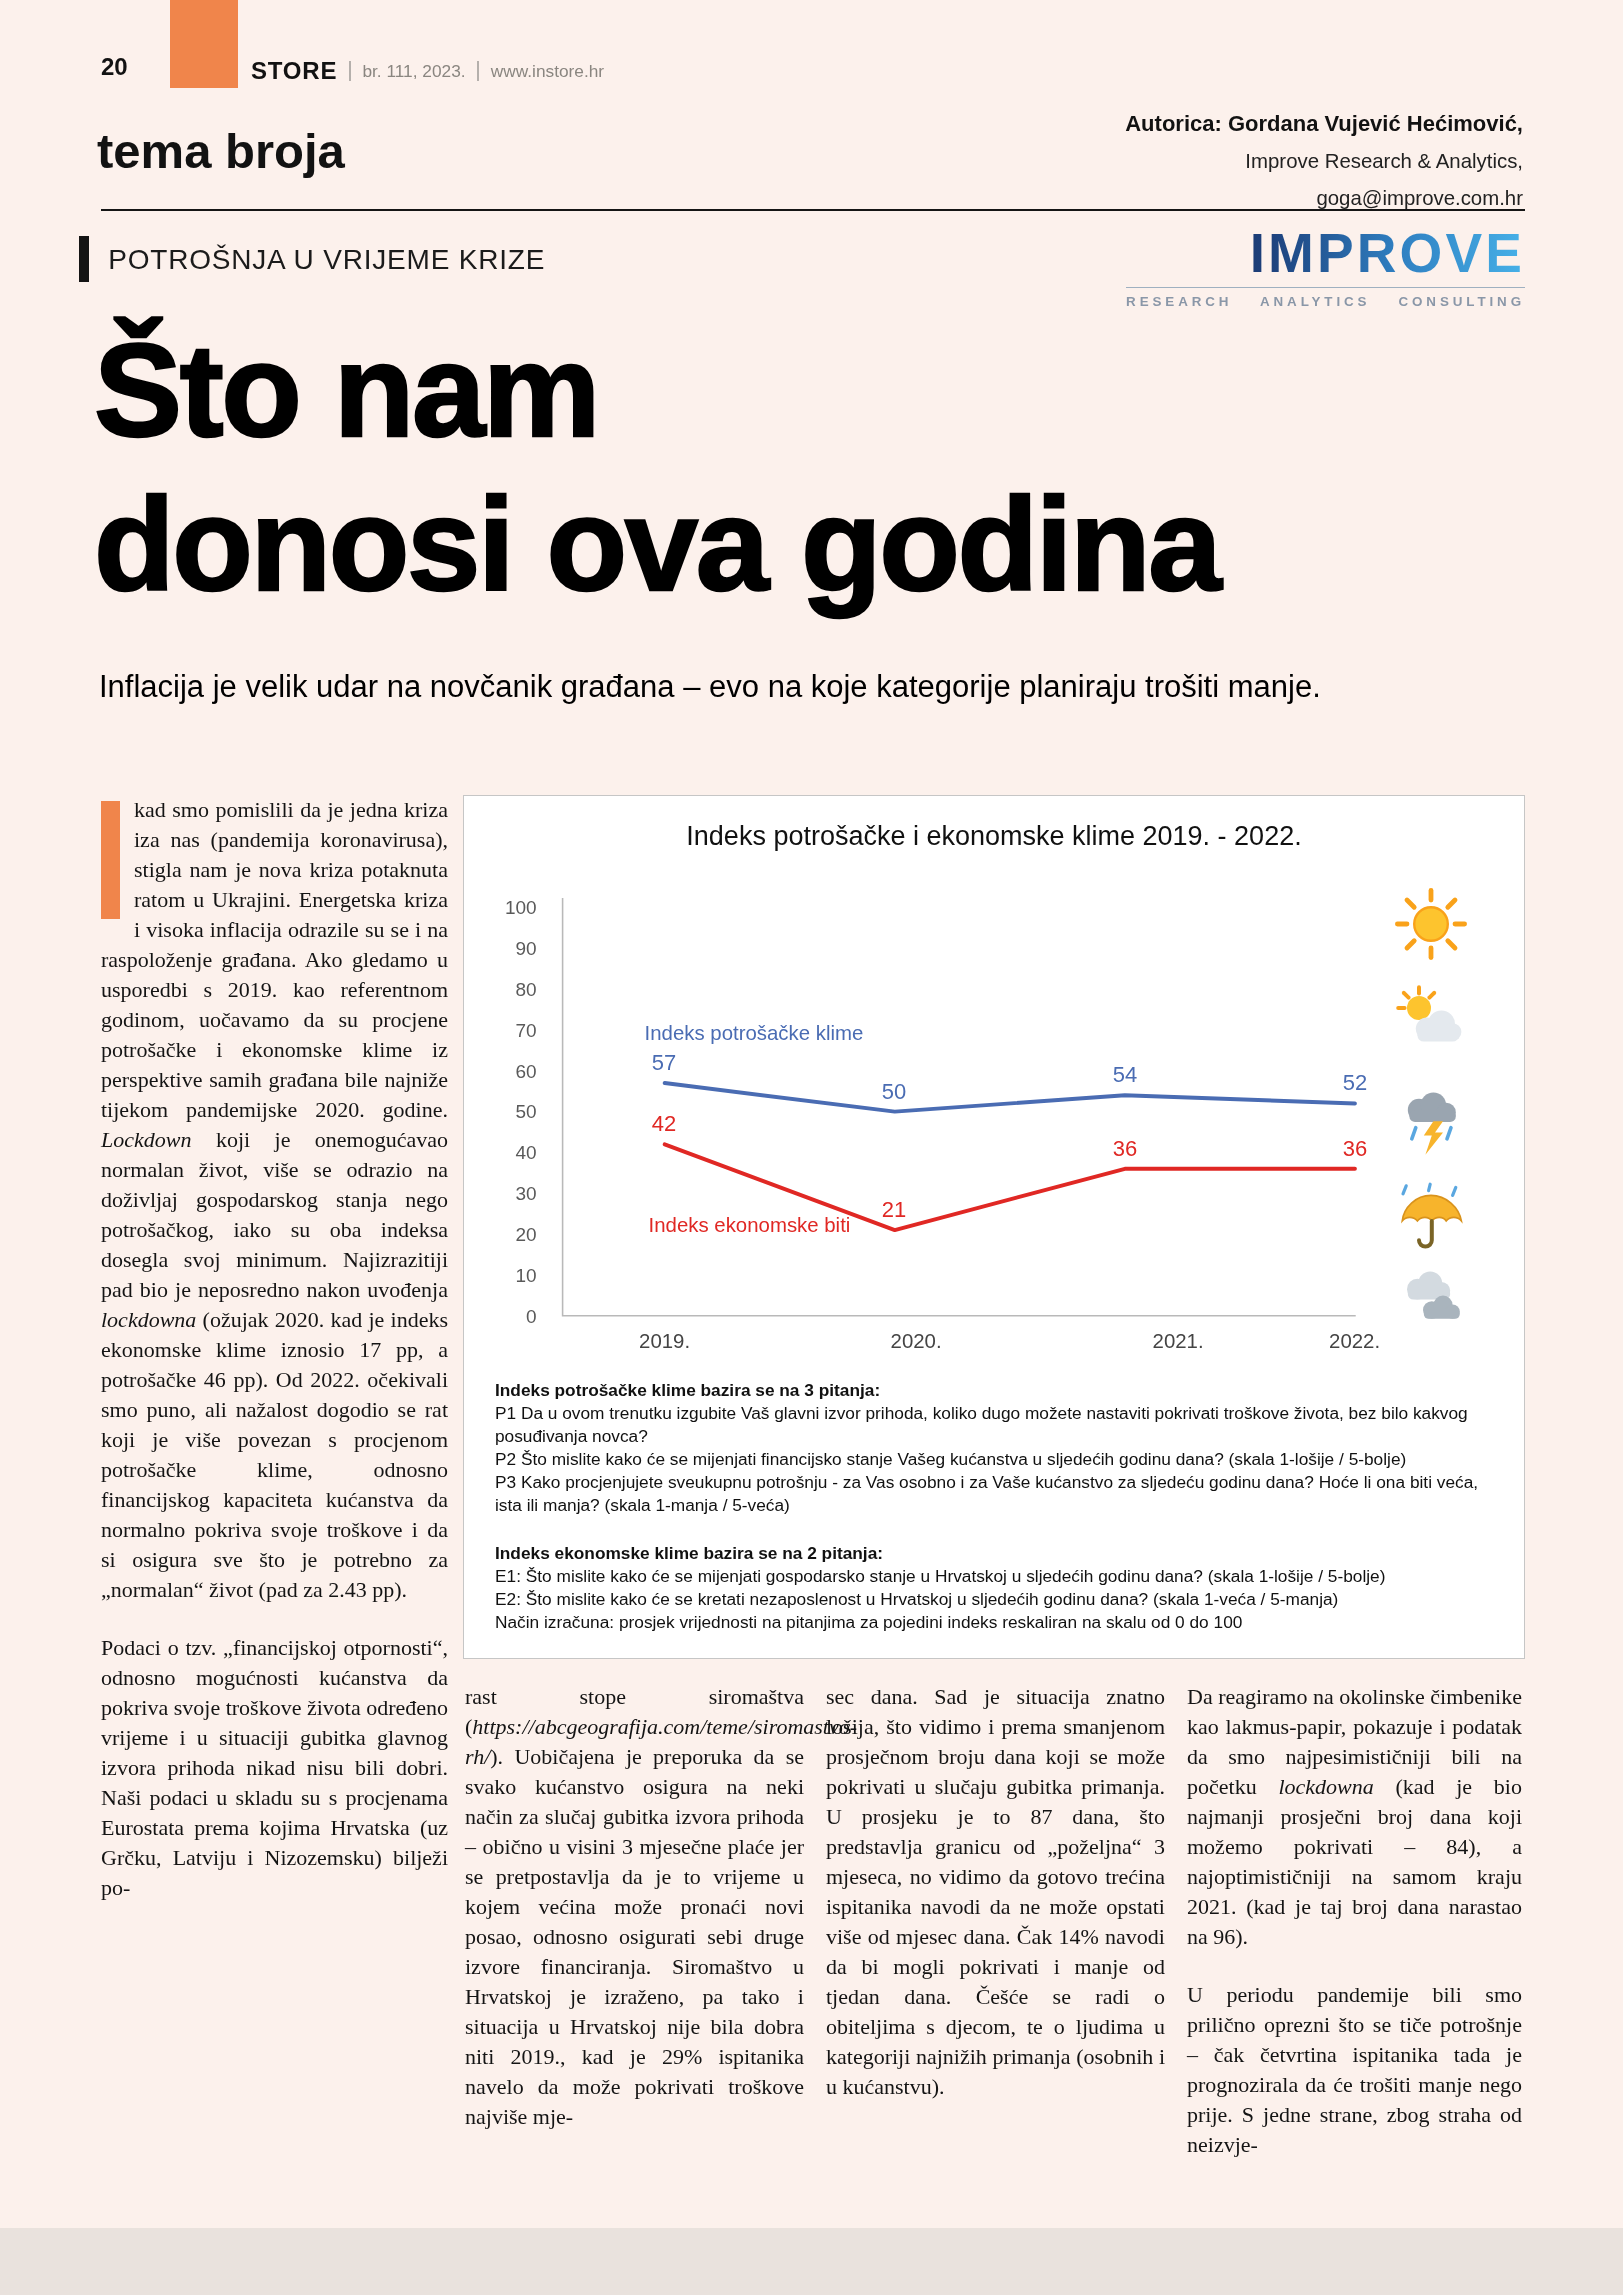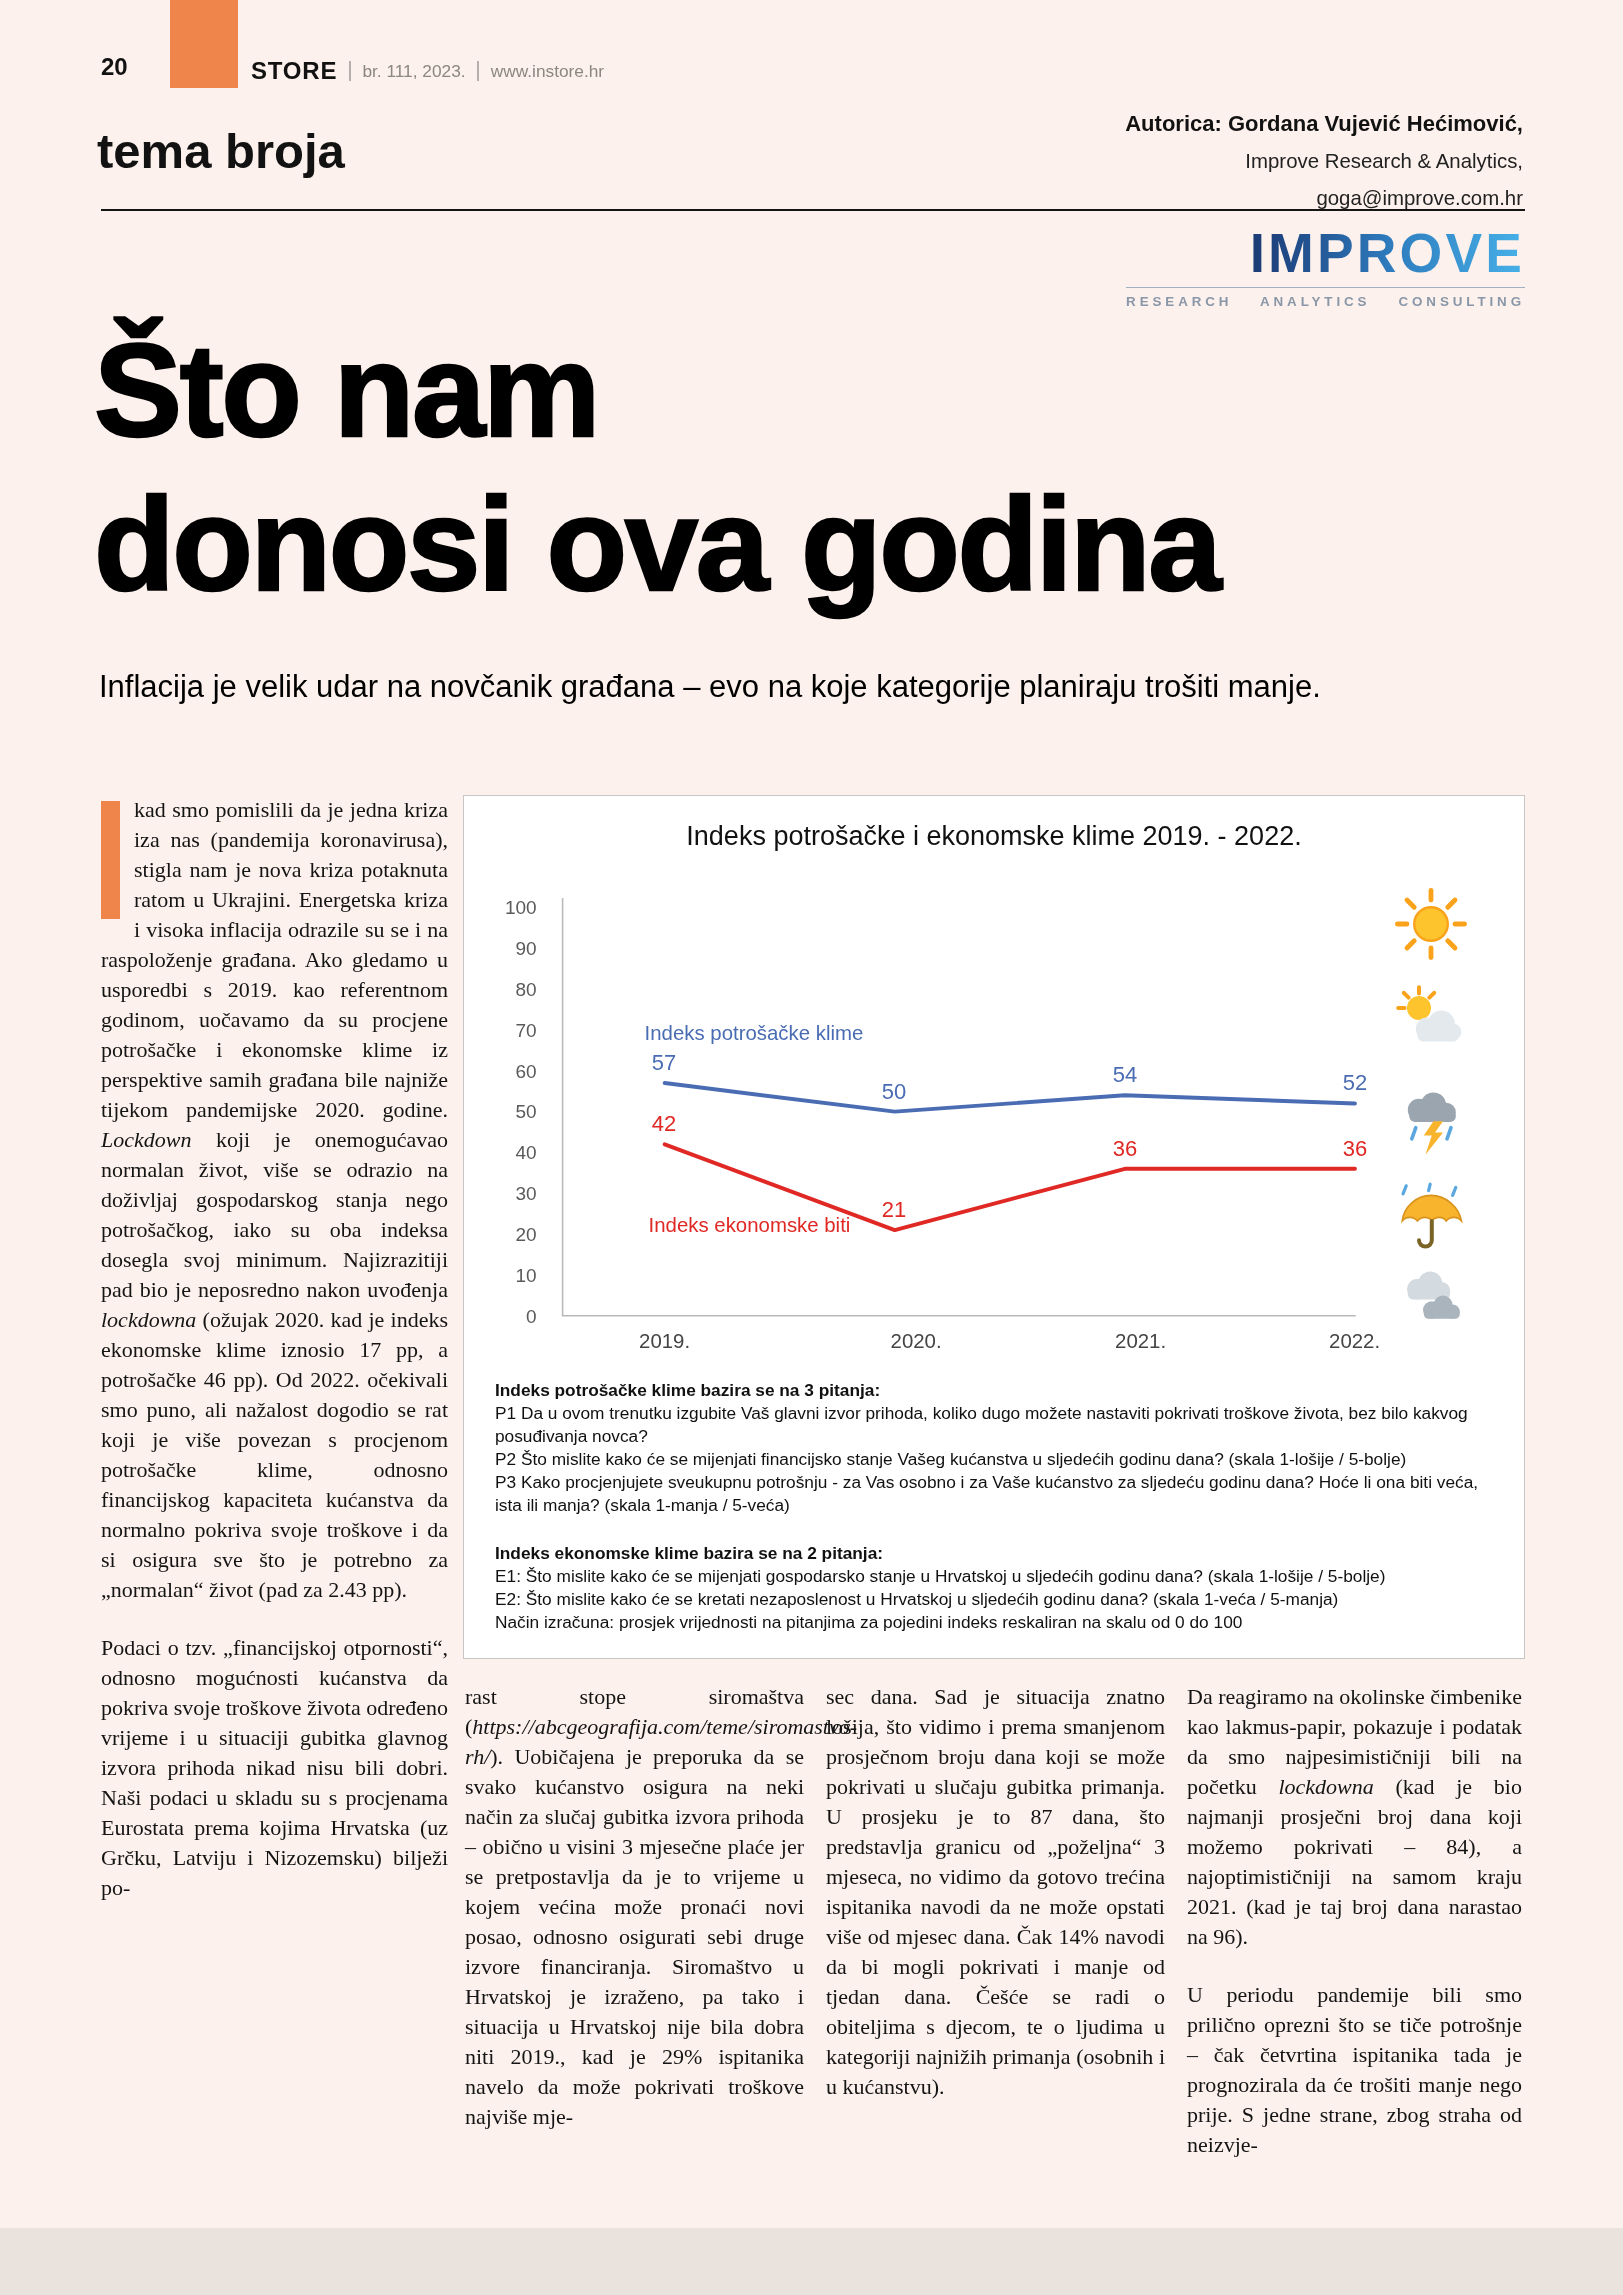--- a/index.html
+++ b/index.html
@@ -95,20 +95,24 @@
     <span class="brand-meta">www.instore.hr</span>
   </div>
   <div class="author">
     <div class="a1">Autorica: Gordana Vujević Hećimović,</div>
     <div class="a2">Improve Research &amp; Analytics,</div>
     <div class="a3">goga@improve.com.hr</div>
   </div>
   <div class="tema">tema broja</div>
   <div class="rule"></div>
 
+  <div class="kicker">
+    <span class="kicker-bar"></span>
+    <span class="kicker-label">POTROŠNJA U VRIJEME KRIZE</span>
+  </div>
   <div class="logo">
     <div class="logo-word">IMPROVE</div>
     <div class="logo-tagline">RESEARCH ANALYTICS CONSULTING</div>
   </div>
 
   <div class="headline">
     <div>Što nam</div>
     <div>donosi ova godina</div>
   </div>
   <p class="subtitle">Inflacija je velik udar na novčanik građana – evo na koje kategorije planiraju trošiti manje.</p>
@@ -210,21 +214,21 @@
         <div class="ytick" style="top: 307px;">30</div>
         <div class="ytick" style="top: 266px;">40</div>
         <div class="ytick" style="top: 225px;">50</div>
         <div class="ytick" style="top: 185px;">60</div>
         <div class="ytick" style="top: 144px;">70</div>
         <div class="ytick" style="top: 103px;">80</div>
         <div class="ytick" style="top: 62px;">90</div>
         <div class="ytick" style="top: 21px;">100</div>
         <div class="xtick" style="left: 130px;">2019.</div>
         <div class="xtick" style="left: 360px; text-align: right;">2020.</div>
-        <div class="xtick" style="left: 606px;">2021.</div>
+        <div class="xtick" style="left: 622px; text-align: right;">2021.</div>
         <div class="xtick" style="left: 820px;">2022.</div>
         <div class="vlabel" style="color: rgb(74, 108, 179); left: 141px; top: 174px;">57</div>
         <div class="vlabel" style="color: rgb(74, 108, 179); left: 371px; top: 203px;">50</div>
         <div class="vlabel" style="color: rgb(74, 108, 179); left: 602px; top: 186px;">54</div>
         <div class="vlabel" style="color: rgb(74, 108, 179); left: 832px; top: 194px;">52</div>
         <div class="vlabel" style="color: rgb(224, 40, 36); left: 141px; top: 235px;">42</div>
         <div class="vlabel" style="color: rgb(224, 40, 36); left: 371px; top: 321px;">21</div>
         <div class="vlabel" style="color: rgb(224, 40, 36); left: 602px; top: 260px;">36</div>
         <div class="vlabel" style="color: rgb(224, 40, 36); left: 832px; top: 260px;">36</div>
         <div class="slabel" style="color: rgb(74, 108, 179); left: 157px; top: 146px;">Indeks potrošačke klime</div>

